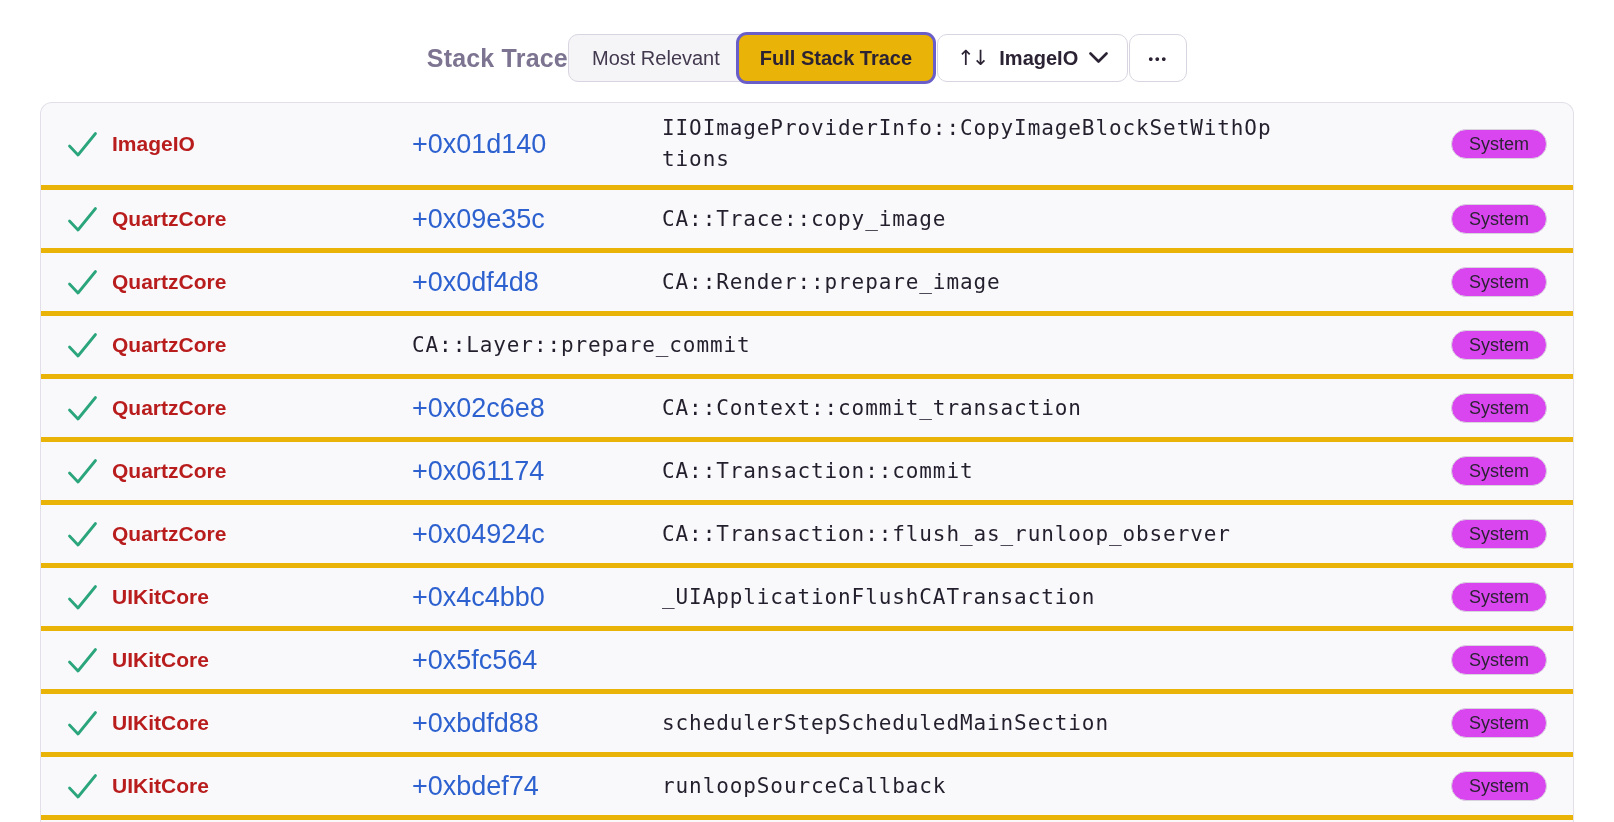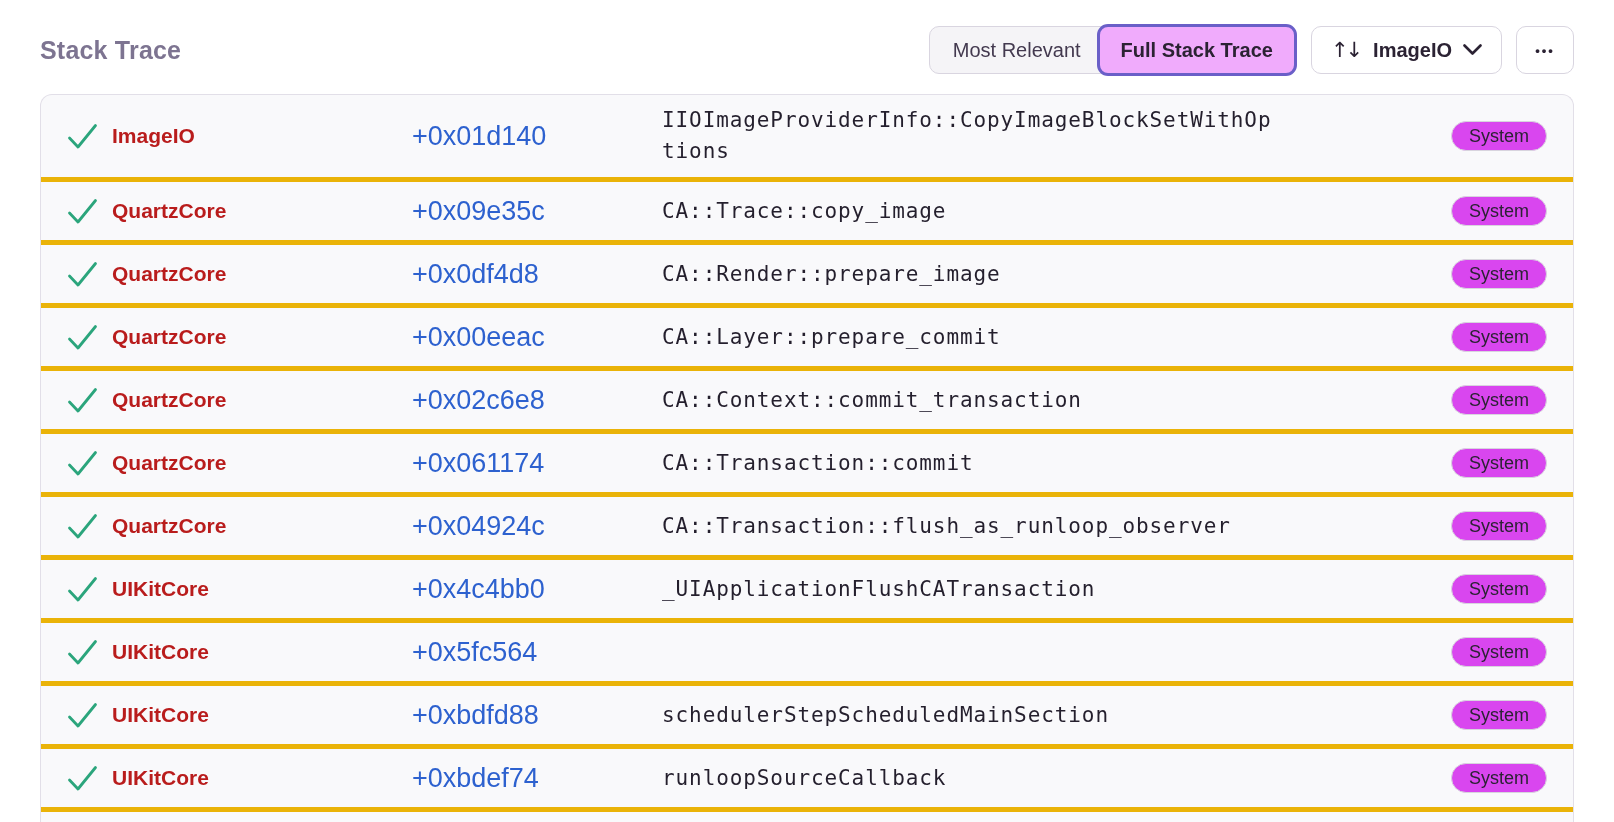--- a/index.html
+++ b/index.html
@@ -6,33 +6,33 @@
   html, body { width: 1614px; height: 822px; overflow: hidden; }
   body {
     background: #ffffff;
     font-family: "Liberation Sans", sans-serif;
     color: #2b2233;
   }
   
   .header {
     display: flex;
     align-items: center;
-    justify-content: space-between;
-    padding: 24px 40px 18px 40px;
+    justify-content: center;
+    padding: 32px 40px 18px 40px;
   }
   .page-title {
     font-size: 25px;
     font-weight: 700;
     color: var(--title-gray, #7d7491);
     letter-spacing: 0.2px;
   }
   .controls {
     display: flex;
     align-items: center;
-    gap: 14px;
+    gap: 1px;
   }
   .segmented {
     display: flex;
     align-items: center;
   }
   .seg-btn {
     height: 48px;
     display: flex;
     align-items: center;
     padding: 0 23px;
@@ -40,21 +40,21 @@
     border: 1px solid #d9d5e0;
     background: #f5f4f7;
     color: #43394f;
     font-weight: 400;
     border-radius: 10px 0 0 10px;
     cursor: pointer;
     font-family: inherit;
   }
   .seg-btn.selected {
     height: 52px;
-    background: #f0abfc;
+    background: #eab308;
     border: 3px solid var(--accent, #6a5fc8);
     border-radius: 11px;
     font-weight: 700;
     color: #2b2233;
     margin-left: -8px;
     padding: 0 21px;
     position: relative;
     z-index: 2;
   }
   .btn {
@@ -217,21 +217,20 @@
       <span class="badge">System</span>
     </div>
 
     <div class="row">
       <span class="check">
         <svg width="31" height="27" viewBox="0 0 31 27">
           <path d="M2.5 15 L11 24 L28.5 2.5" fill="none" stroke="#2ba57c" stroke-width="2.8" stroke-linecap="round" stroke-linejoin="round"></path>
         </svg>
       </span>
       <span class="module">QuartzCore</span>
-      <a class="addr">+0x00eeac</a>
       <span class="func">CA::Layer::prepare_commit</span>
       <span class="badge">System</span>
     </div>
 
     <div class="row">
       <span class="check">
         <svg width="31" height="27" viewBox="0 0 31 27">
           <path d="M2.5 15 L11 24 L28.5 2.5" fill="none" stroke="#2ba57c" stroke-width="2.8" stroke-linecap="round" stroke-linejoin="round"></path>
         </svg>
       </span>

